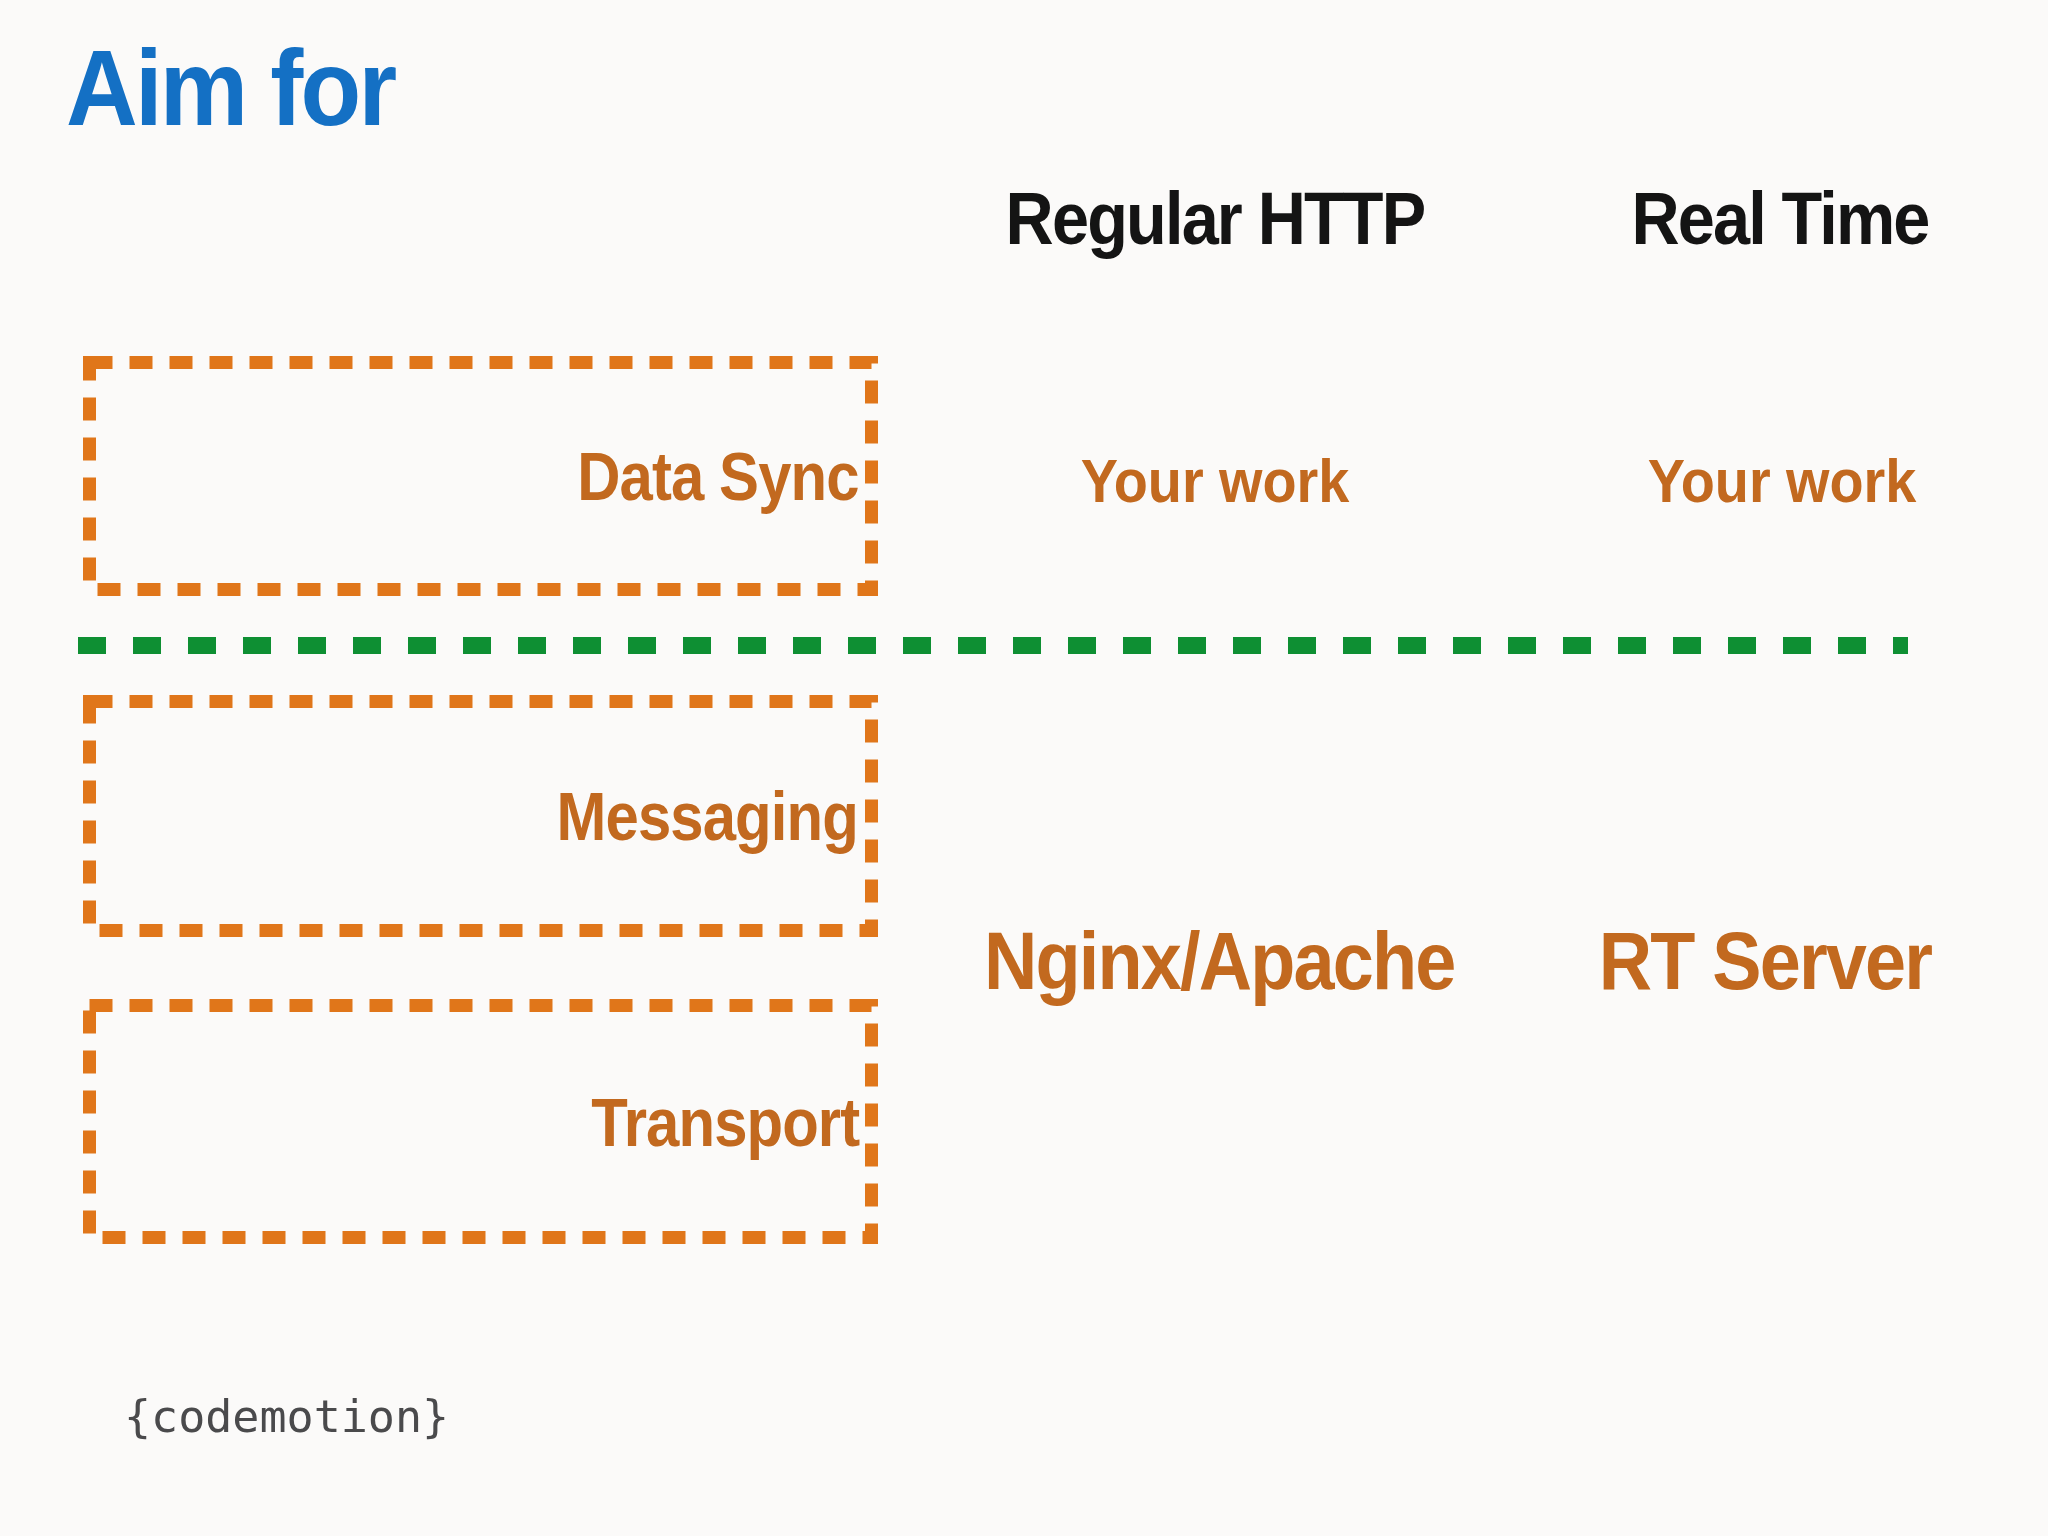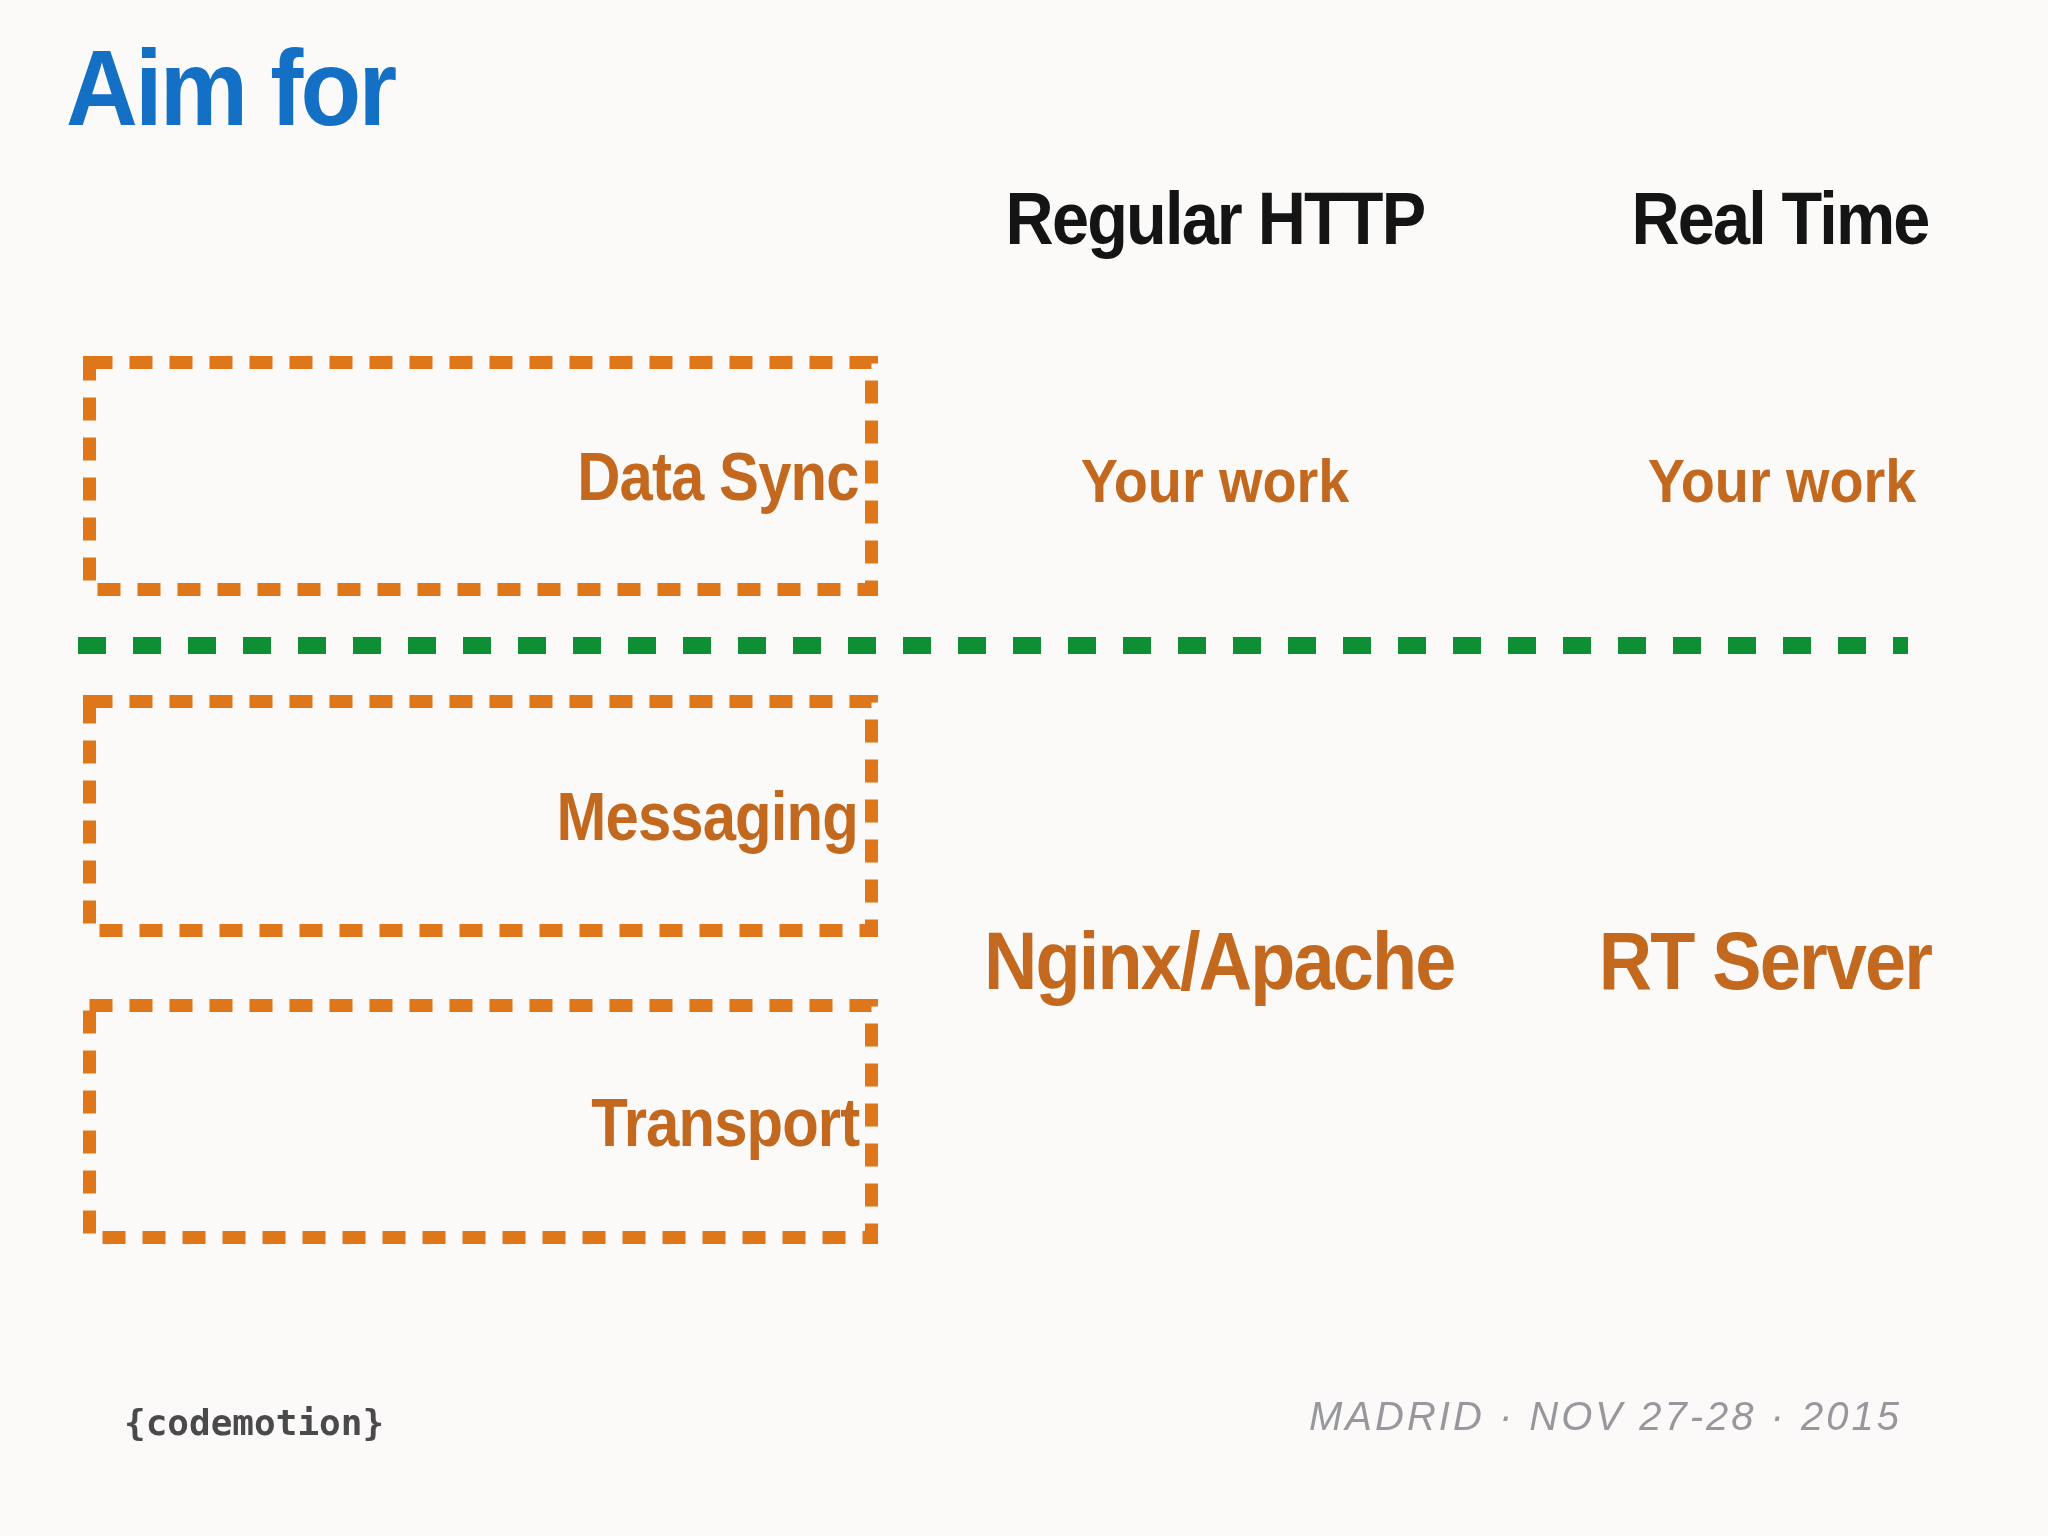--- a/index.html
+++ b/index.html
@@ -72,22 +72,22 @@
 
   .divider{position:absolute;left:78px;top:637px;}
   .divider line{
     stroke:var(--divider-green);stroke-width:17;
     stroke-dasharray:28 27;
   }
 
   .footer-logo{
     position:absolute;left:124px;top:1390px;
     font-family:"DejaVu Sans Mono", monospace;
-    font-size:36px;font-weight:bold;color:var(--logo-gray);
-    letter-spacing:0px;white-space:nowrap;margin-top:12px;
+    font-size:45px;font-weight:normal;color:var(--logo-gray);
+    letter-spacing:0px;white-space:nowrap;
   }
   .footer-event{
     position:absolute;right:146px;top:1394px;
     font-size:40px;font-style:italic;color:var(--event-gray);
     letter-spacing:3px;white-space:nowrap;
   }
 </style>
 </head>
 <body>
 
@@ -123,15 +123,14 @@
   <div class="cell server-cell sv-realtime">RT Server</div>
 
   <div class="dashed-box box-transport">
     <svg width="795" height="245">
       <rect x="6.5" y="6.5" width="782" height="232"></rect>
     </svg>
     <span class="box-label">Transport</span>
   </div>
 
   <div class="footer-logo">{codemotion}</div>
-  <div class="footer-event">MADRID · NOV 27-28 · 2015</div>
 
 </div>
 
 </body></html>

